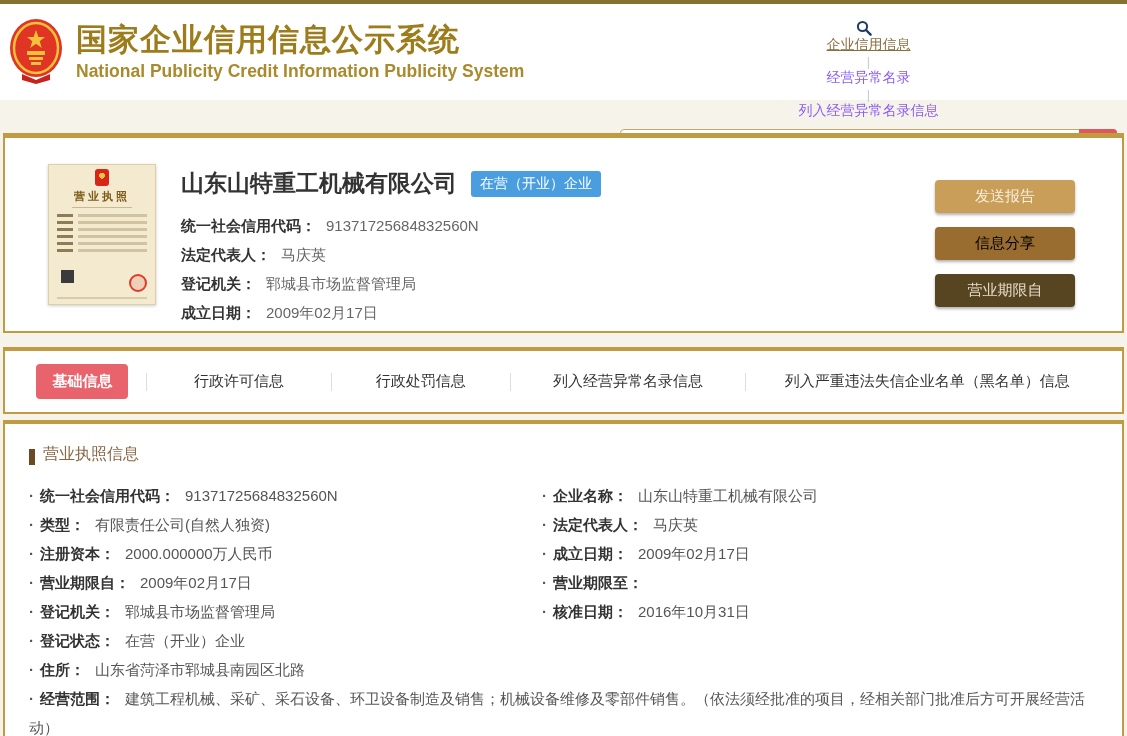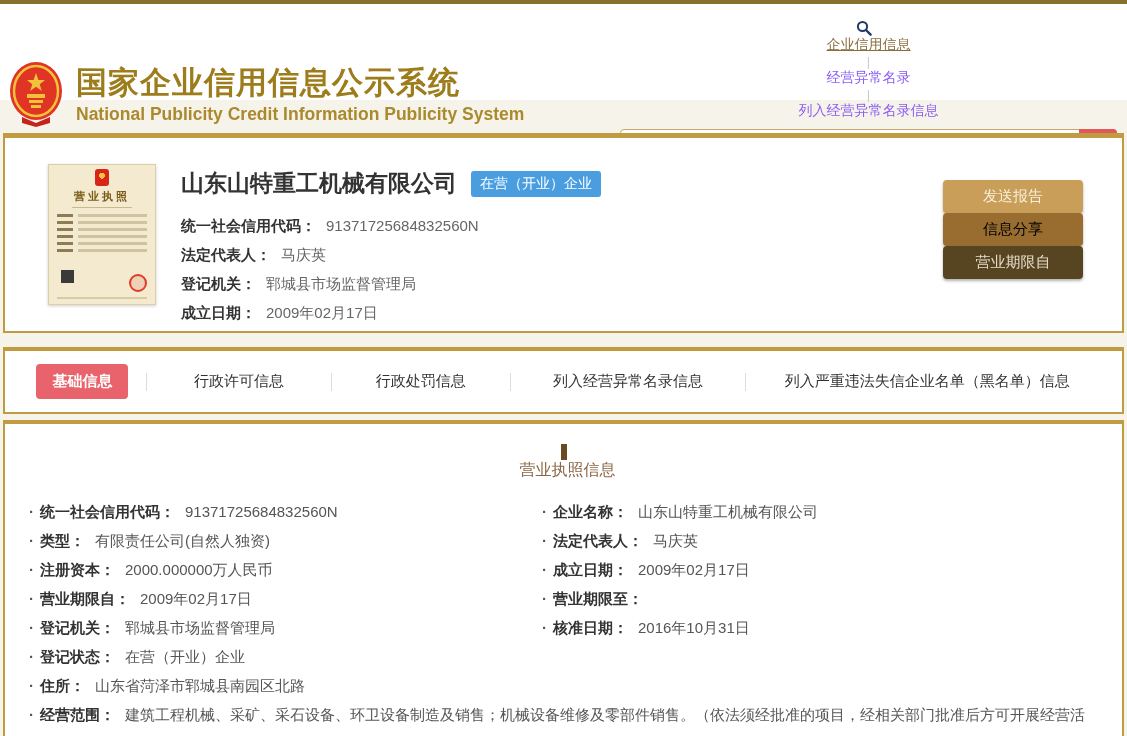--- a/index.html
+++ b/index.html
@@ -13,21 +13,21 @@
   
   .header {
     height: 100px;
     background: #ffffff;
     border-top: 4px solid #84722e;
     position: relative;
     padding: 14px 10px 0 8px;
     display: flex;
     align-items: flex-start;
   }
-  .logo-wrap { display: flex; align-items: center; margin-top: 43px; }
+  .logo-wrap { display: flex; align-items: center; }
   .emblem { width: 56px; height: 66px; flex: 0 0 auto; }
   .title-block { margin-left: 12px; padding-top: 2px; }
   .site-title {
     font-size: 31px;
     font-weight: bold;
     color: #9d7c1b;
     letter-spacing: 1px;
     line-height: 1.15;
   }
   .site-subtitle {
@@ -117,22 +117,22 @@
   .status-badge {
     margin-left: 14px;
     background: #4a9ee0; color: #ffffff;
     font-size: 14px; padding: 4px 9px; border-radius: 3px;
   }
   .card-field { font-size: 15px; line-height: 29px; }
   .card-field .lbl { font-weight: bold; color: #333333; }
   .card-field .val { color: #666666; margin-left: 10px; }
 
   .card-buttons {
-    position: absolute; right: 39px; top: 42px;
-    display: flex; flex-direction: column; width: 140px;
+    position: absolute; right: 47px; top: 42px;
+    display: flex; flex-direction: column; gap: 14px; width: 140px;
   }
   .card-btn {
     height: 33px; border: none; border-radius: 4px;
     font-size: 15px; cursor: pointer; font-family: inherit;
     box-shadow: 0 2px 3px rgba(0,0,0,.3);
   }
   .btn-report { background: #c99e58; color: #f7eedb; }
   .btn-share  { background: #996c30; color: #000000; }
   .btn-print  { background: #574420; color: #e6ddc9; }
 
@@ -161,21 +161,21 @@
     margin: 6px 3px 0 3px;
     height: 326px;
     background: #ffffff;
     border: 2px solid #c09b41;
     border-top-width: 4px;
     border-bottom: none;
     padding: 20px 24px 0 24px;
     position: relative;
     overflow: hidden;
   }
-  .section-title { display: flex; align-items: center; flex-direction: column; }
+  .section-title { display: flex; align-items: flex-end; }
   .section-title .bar { width: 6px; height: 16px; background: #6b4a23; }
   .section-title .txt { font-size: 16px; color: #8a6644; margin-left: 8px; }
   .fields-grid { margin-top: 16px; }
   .field-row { display: flex; line-height: 29px; font-size: 15px; }
   .cell { display: block; white-space: nowrap; }
   .cell.left { width: 513px; flex: 0 0 auto; }
   .cell.full { width: auto; flex: 1; white-space: normal; }
   .cell::before { content: "·"; color: #555; margin-right: 6px; font-weight: bold; }
   .cell .lbl { font-weight: bold; color: #333333; }
   .cell .val { color: #555555; margin-left: 10px; }

